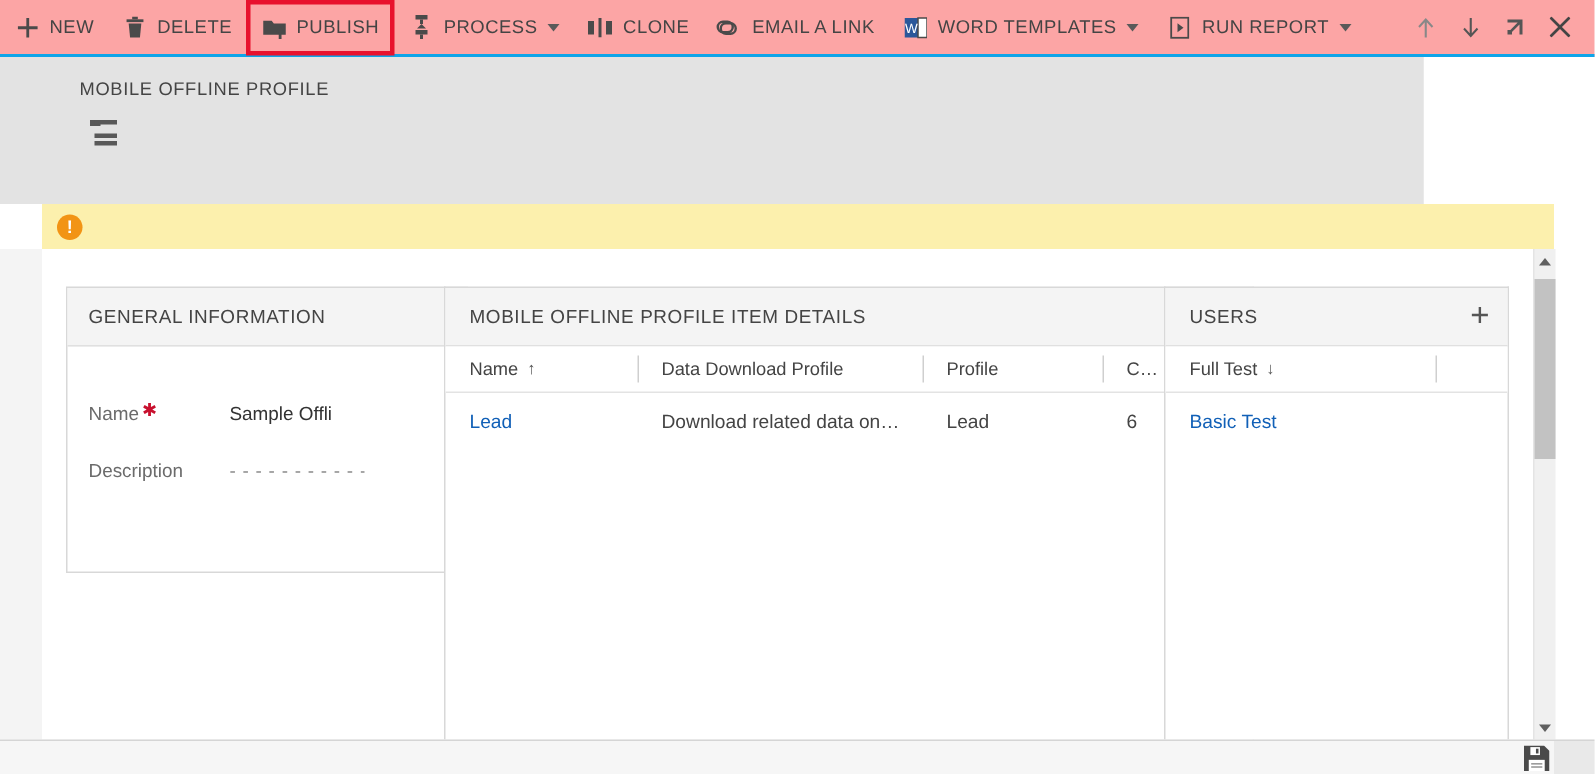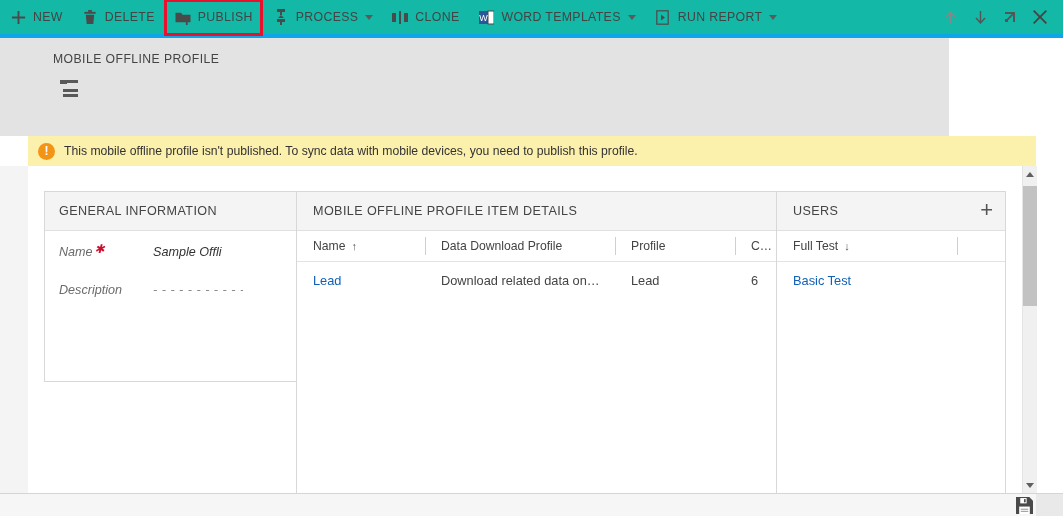--- a/index.html
+++ b/index.html
@@ -21,22 +21,22 @@
     height: 516px;
     background: #ffffff;
   }
 
   
   .cmdbar {
     position: absolute;
     left: 0; top: 0;
     width: 1063px;
     height: 38px;
-    background: #14b8a6;
-    border-bottom: 4px solid #0ea5e9;
+    background: #fca5a5;
+    border-bottom: 2px solid #0ea5e9;
     display: flex;
     align-items: center;
     box-sizing: border-box;
   }
   .cmd {
     display: flex;
     align-items: center;
     height: 38px;
     padding: 0 9px;
     box-sizing: border-box;
@@ -223,24 +223,23 @@
     box-sizing: border-box;
   }
   .sec-head-title {
     font-size: 12.6px;
     letter-spacing: 0.4px;
     color: #444444;
     text-transform: uppercase;
   }
   .field-row {
     display: flex;
-    align-items: flex-start;
+    align-items: flex-end;
     padding: 0 0 0 14px;
     height: 38px;
-    font-style: italic;
   }
   .field-row.first { margin-top: 14px; }
   .field-label {
     width: 94px;
     font-size: 12.6px;
     color: #6b6b6b;
     flex: none;
     position: relative;
   }
   .req-star {
@@ -490,20 +489,29 @@
       <span class="ic">
         <svg class="svgicon" width="16" height="13" viewBox="0 0 16 13">
           <rect x="0" y="2" width="4" height="9" fill="#4a4a4a"></rect>
           <rect x="12" y="2" width="4" height="9" fill="#4a4a4a"></rect>
           <rect x="7" y="0" width="2" height="13" fill="#4a4a4a"></rect>
         </svg>
       </span>
       <span class="lbl">CLONE</span>
     </div>
 
+    <div class="cmd">
+      <span class="ic">
+        <svg class="svgicon" width="18" height="11" viewBox="0 0 18 11">
+          <path d="M5 1.5h3a3.5 3.5 0 0 1 0 7H5a3.5 3.5 0 0 1 0-7" fill="none" stroke="#4a4a4a" stroke-width="1.6"></path>
+          <path d="M10 9.5H7a3.5 3.5 0 0 1 0-7h3a3.5 3.5 0 0 1 0 7" fill="none" stroke="#4a4a4a" stroke-width="1.6"></path>
+        </svg>
+      </span>
+      <span class="lbl">EMAIL A LINK</span>
+    </div>
 
     <div class="cmd">
       <span class="ic">
         <svg class="svgicon" width="15" height="15" viewBox="0 0 15 15">
           <rect x="0" y="1" width="9" height="13" fill="#2b579a"></rect>
           <rect x="9" y="1" width="6" height="13" fill="#ffffff" stroke="#4a4a4a" stroke-width="1"></rect>
           <text x="4.5" y="11" font-size="9" fill="#ffffff" text-anchor="middle" font-family="Liberation Sans, sans-serif">W</text>
         </svg>
       </span>
       <span class="lbl">WORD TEMPLATES</span>
@@ -565,21 +573,20 @@
           <i></i>
             <i></i>
             <i></i>
         </div>
       </div>
     </div>
   </div>
 
   <div class="notify">
     <span class="notify-icon">!</span>
-    <span class="notify-text">This mobile offline profile isn't published. To sync data with mobile devices, you need to publish this profile.</span>
   </div>
 
   <div class="canvas">
     <div class="canvas-left-gutter"></div>
 
     <div class="section sec-general">
       <div class="sec-head">
         <span class="sec-head-title">GENERAL INFORMATION</span>
       </div>
 

